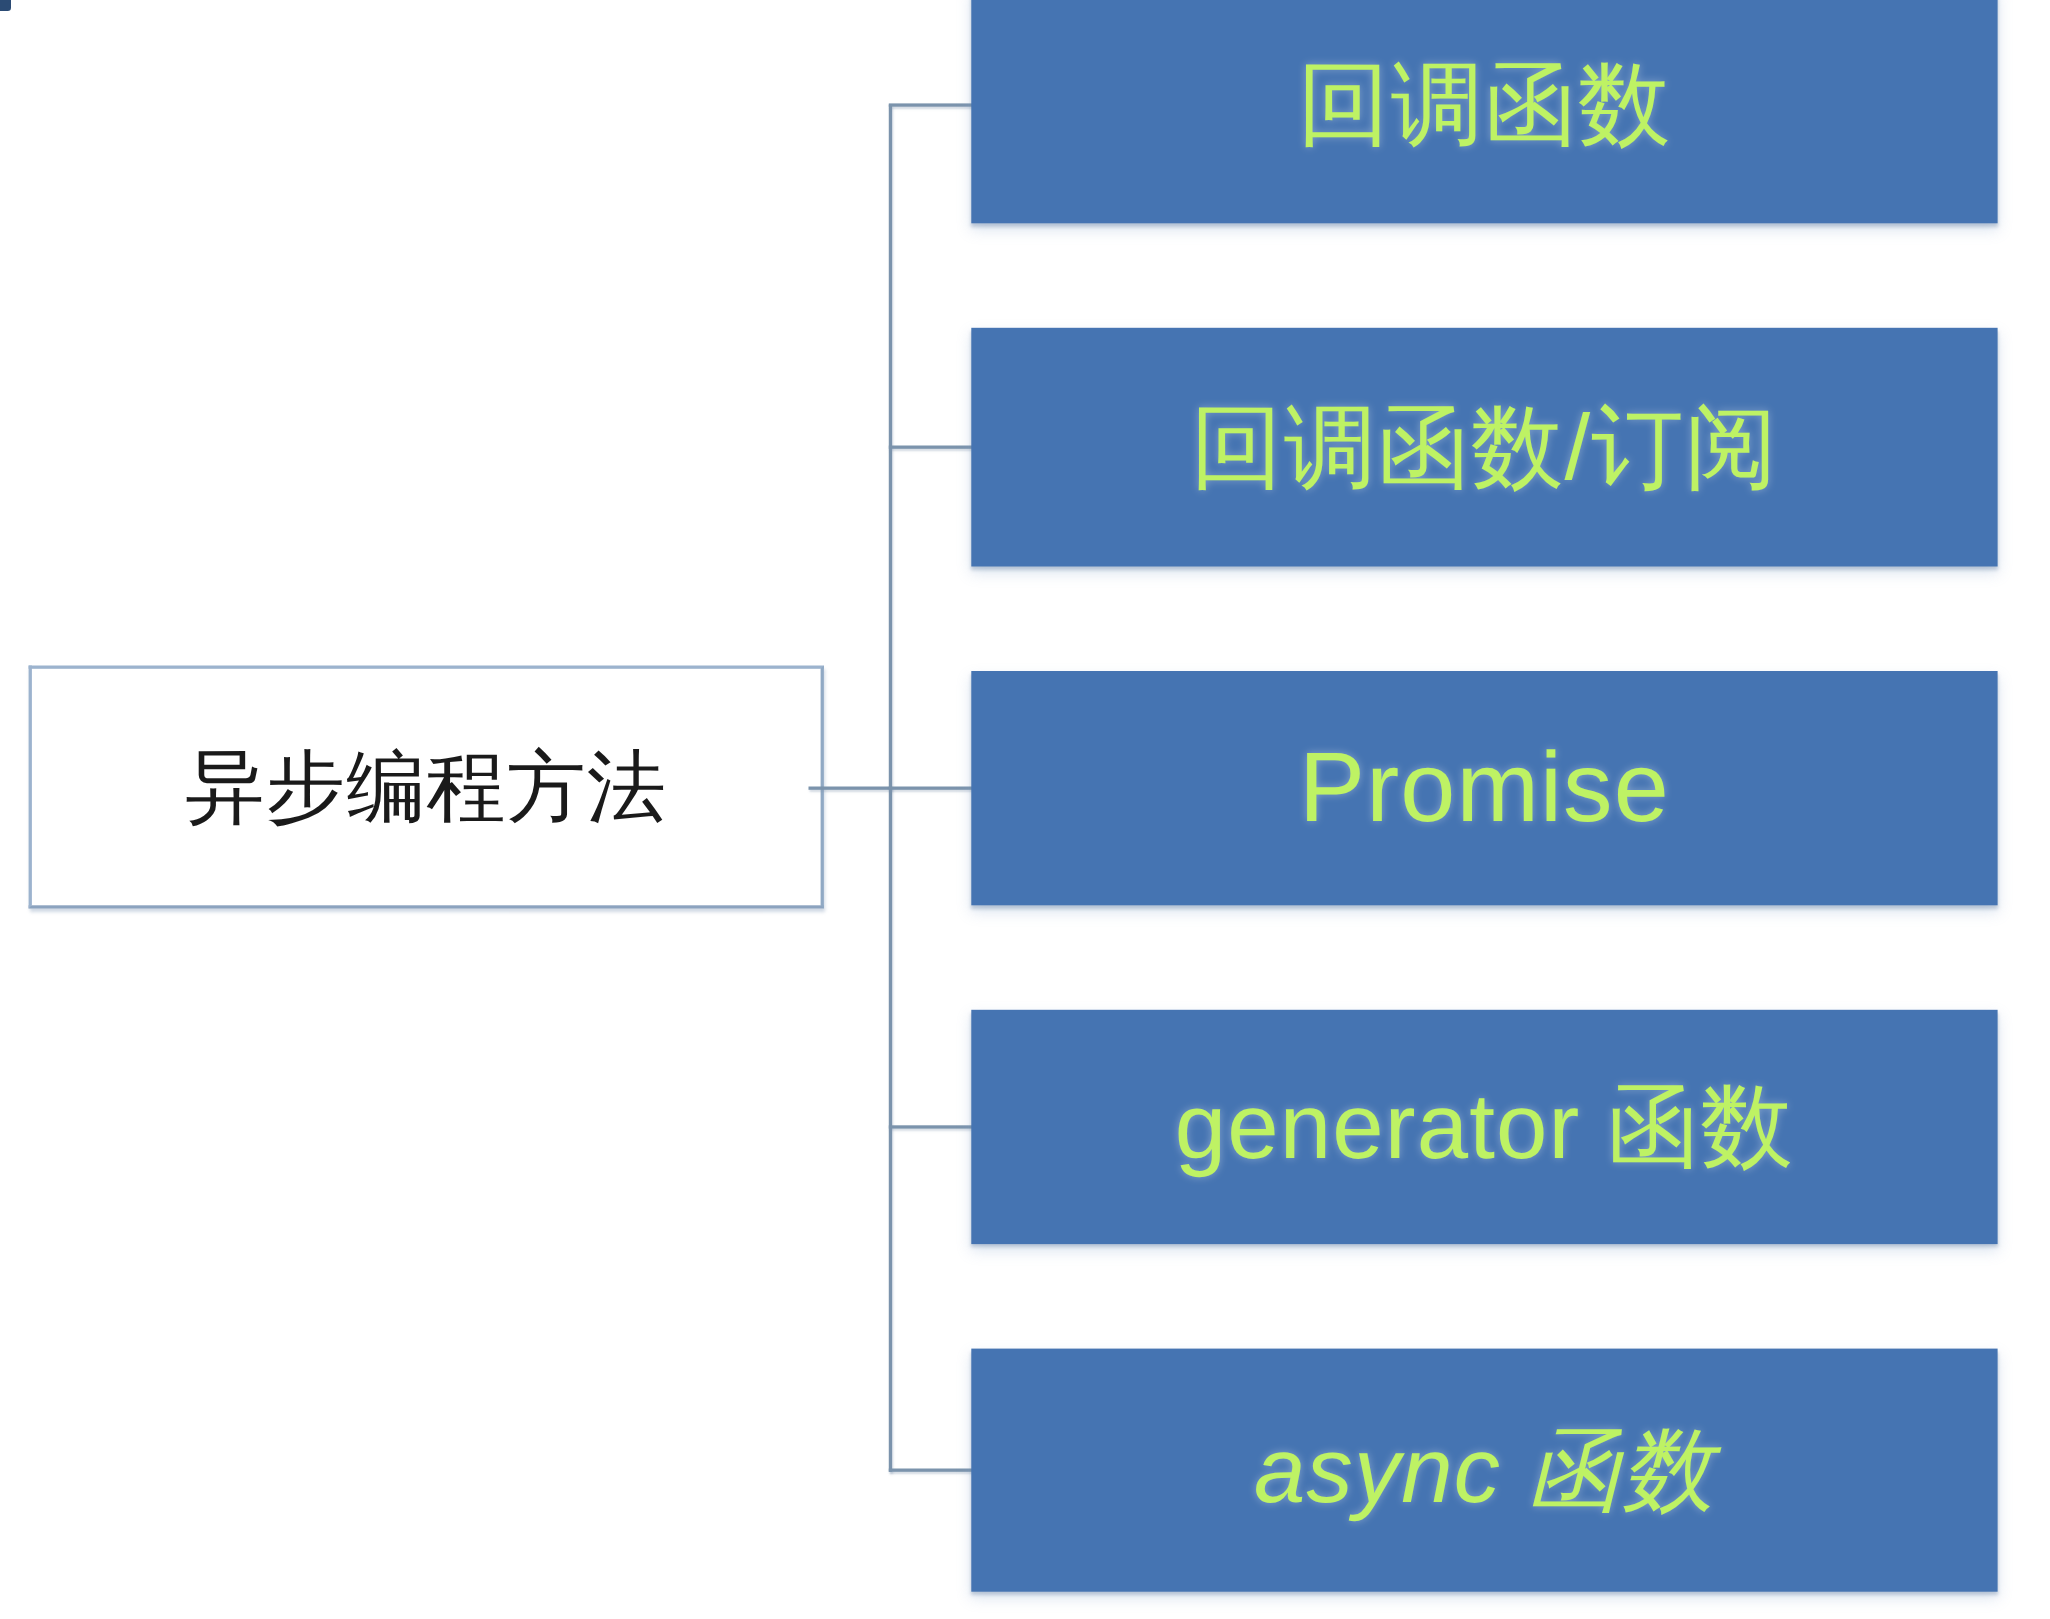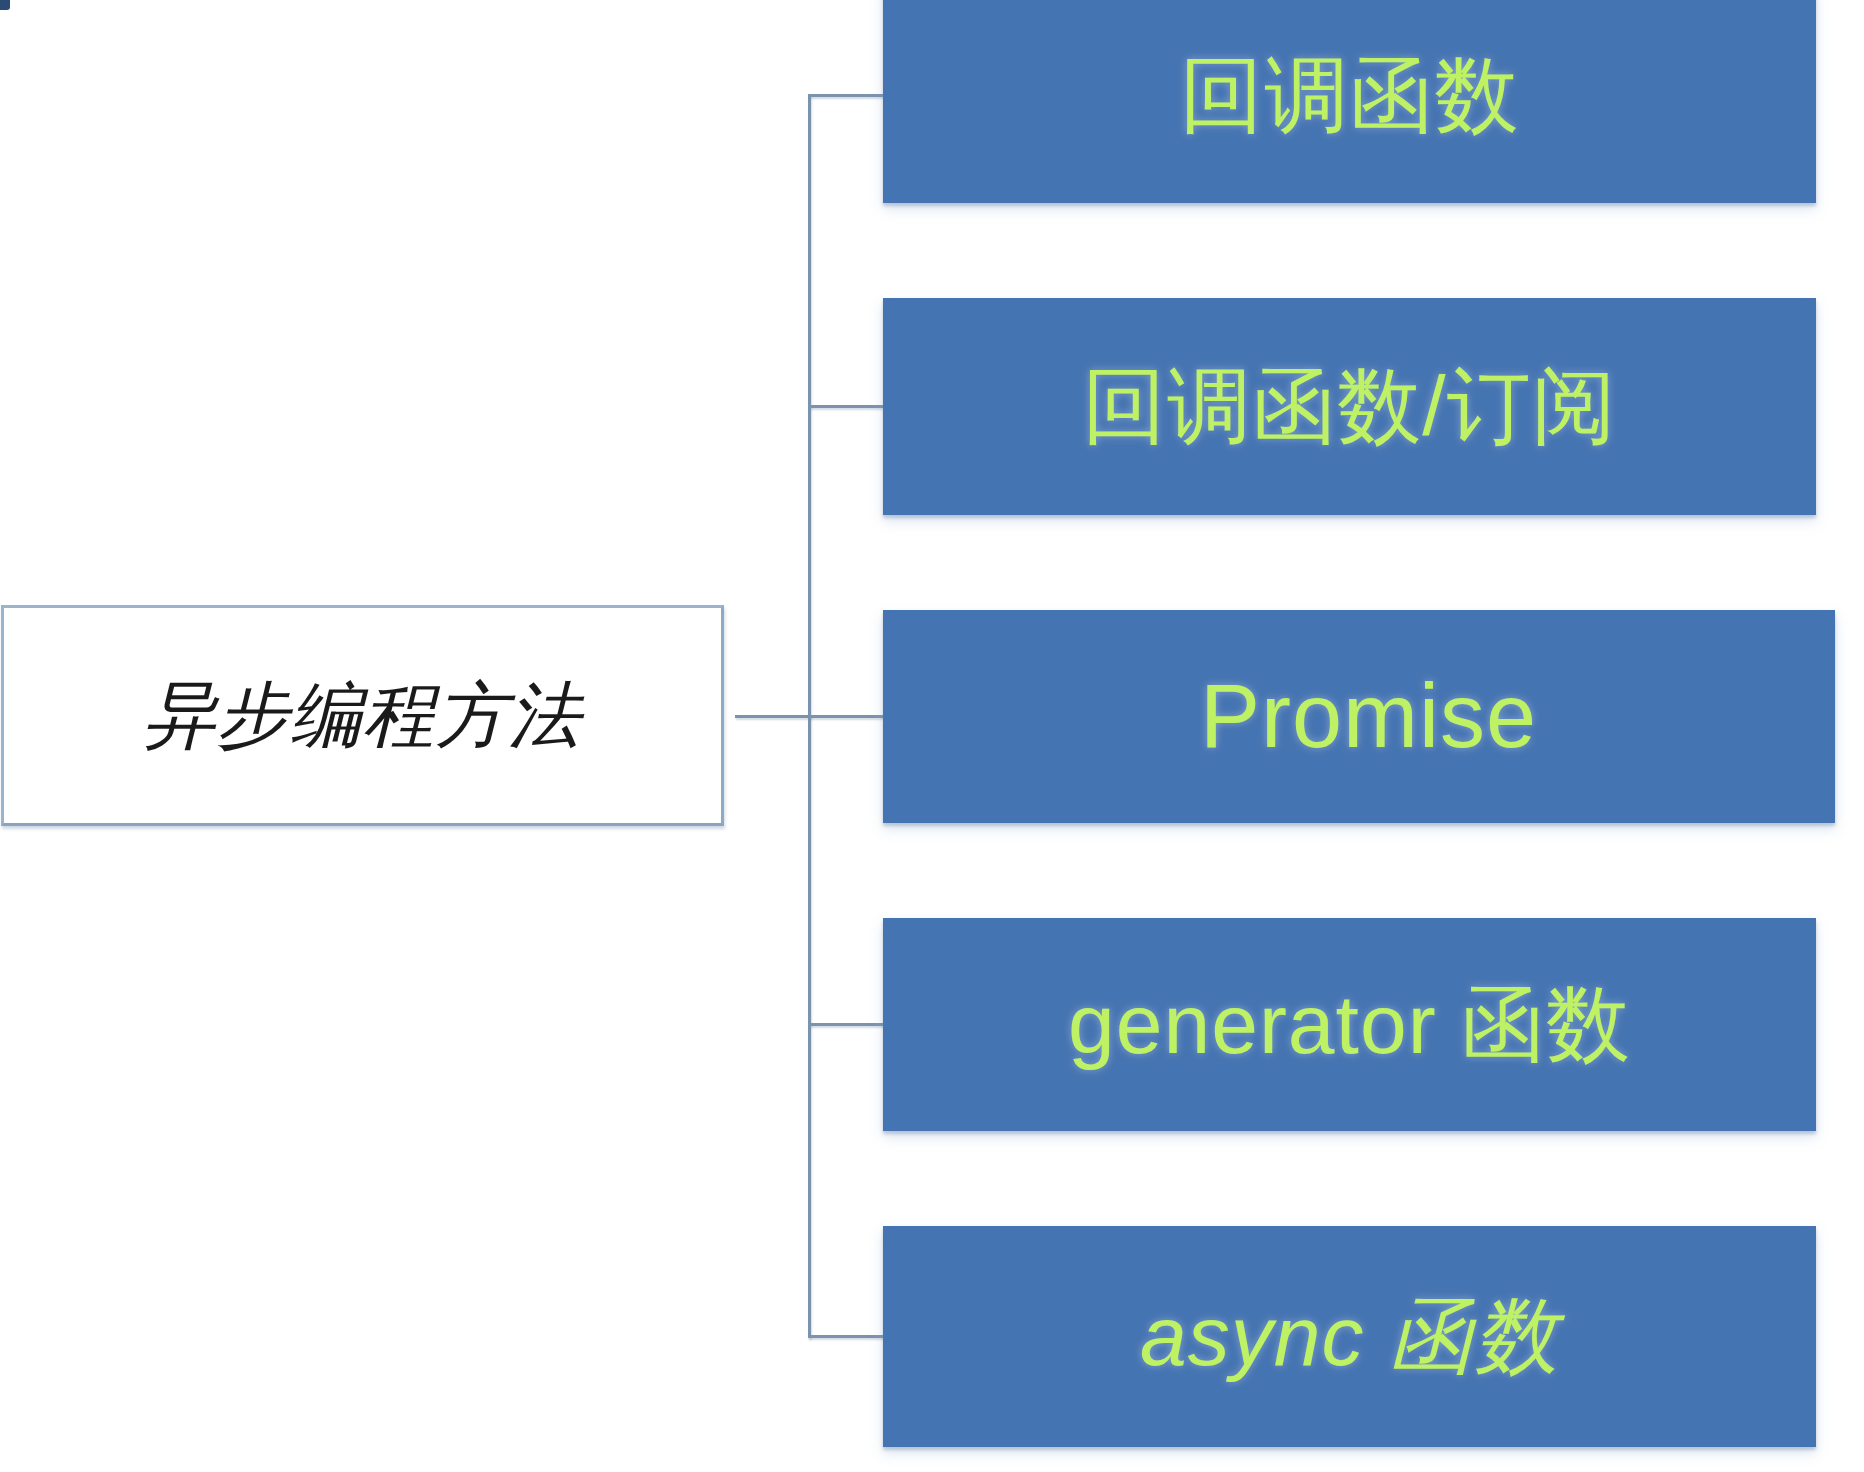--- a/index.html
+++ b/index.html
@@ -19,34 +19,33 @@
     position: absolute;
     left: 0;
     top: 0;
     width: 10px;
     height: 10px;
     background: #2b4b74;
     border-bottom-right-radius: 3px;
   }
   .root-node {
     position: absolute;
-    left: 1px;
+    left: 26px;
     top: 605px;
     width: 723px;
     height: 221px;
     box-sizing: border-box;
     background: #ffffff;
     border: 3px solid #9cb3ce;
     border-bottom-color: #8ca3bf;
     border-right-color: #90a9c4;
     box-shadow: 1px 3px 3px rgba(150,170,195,0.45);
     display: flex;
     align-items: center;
     justify-content: center;
-    font-style: italic;
   }
   .root-node .label {
     font-size: 72px;
     font-weight: 300;
     color: #1a1a1a;
     letter-spacing: 1px;
     white-space: nowrap;
   }
   .connector {
     position: absolute;
@@ -97,21 +96,21 @@
   <div class="connector h" style="left:808px; top:1335px; width:77px;"></div>
 
   <div class="child-node" style="top:-12px; height:215px;">
     <span class="label">回调函数</span>
   </div>
 
   <div class="child-node" style="top:298px; height:217px;">
     <span class="label">回调函数/订阅</span>
   </div>
 
-  <div class="child-node" style="top:610px; height:213px;padding-left:19px;">
+  <div class="child-node" style="top:610px; height:213px;">
     <span class="label latin">Promise</span>
   </div>
 
   <div class="child-node" style="top:918px; height:213px;align-items:center;">
     <span class="label">generator 函数</span>
   </div>
 
   <div class="child-node" style="top:1226px; height:221px;font-style:italic;">
     <span class="label">async 函数</span>
   </div>

